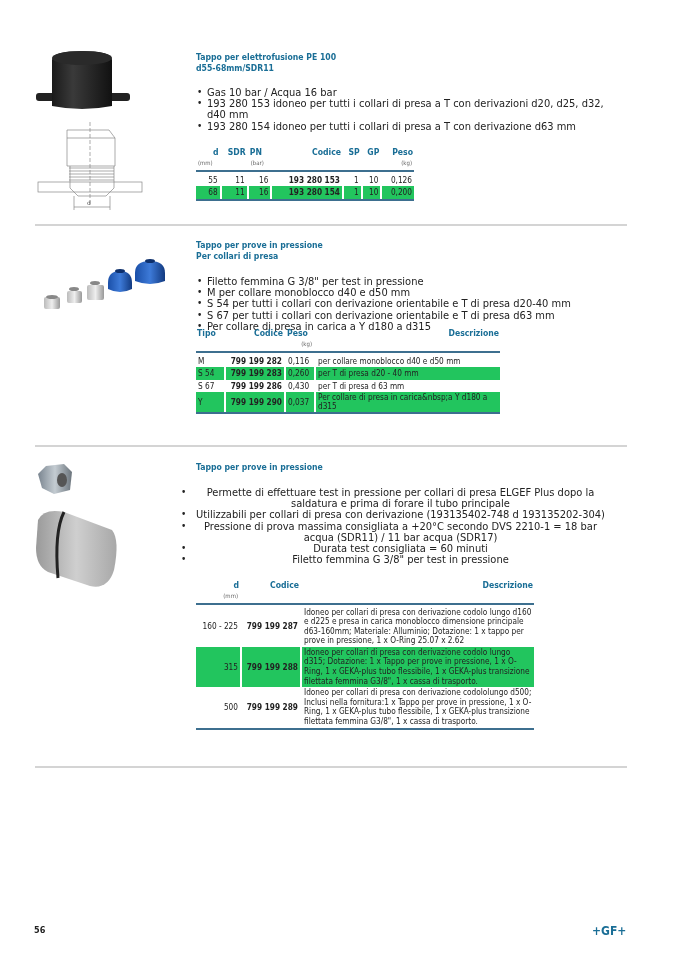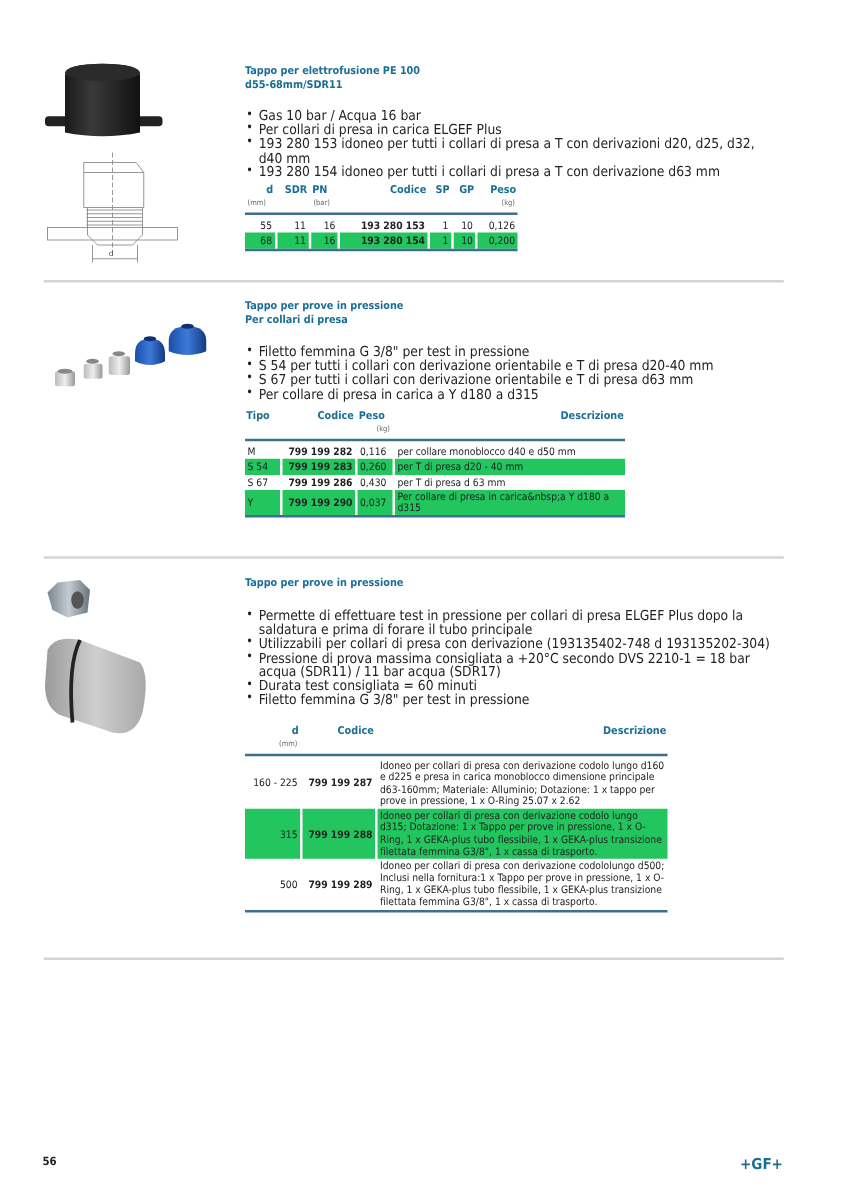--- a/index.html
+++ b/index.html
@@ -60,21 +60,20 @@
   </svg>
 </div>
 
 <div class="abs title" style="left:196px;top:52px;">
   <div>Tappo per elettrofusione PE 100</div>
   <div>d55-68mm/SDR11</div>
 </div>
 
 <ul class="abs bul" style="left:196px;top:87px;width:420px;">
   <li>Gas 10 bar / Acqua 16 bar</li>
-  <li>Per collari di presa in carica ELGEF Plus</li>
   <li>193 280 153 idoneo per tutti i collari di presa a T con derivazioni d20, d25, d32, d40 mm</li>
   <li>193 280 154 idoneo per tutti i collari di presa a T con derivazione d63 mm</li>
 </ul>
 
 <table class="abs t" style="left:194px;top:147px;width:222px;">
   <tbody>
       <tr>
     <th class="r">d</th>
     <th class="r">SDR</th>
     <th class="l">PN</th>
@@ -148,20 +147,21 @@
   </svg>
 </div>
 
 <div class="abs title" style="left:196px;top:240px;">
   <div>Tappo per prove in pressione</div>
   <div>Per collari di presa</div>
 </div>
 
 <ul class="abs bul" style="left:196px;top:276px;width:420px;">
   <li>Filetto femmina G 3/8" per test in pressione</li>
+  <li>M per collare monoblocco d40 e d50 mm</li>
   <li>S 54 per tutti i collari con derivazione orientabile e T di presa d20-40 mm</li>
   <li>S 67 per tutti i collari con derivazione orientabile e T di presa d63 mm</li>
   <li>Per collare di presa in carica a Y d180 a d315</li>
 </ul>
 
 <table class="abs t" style="left:194px;top:328px;width:308px;">
   <colgroup>
       <col style="width:28px">
       <col style="width:58px">
       <col style="width:28px">
@@ -233,21 +233,21 @@
     <ellipse cx="28" cy="20" rx="5" ry="7" fill="#555"></ellipse>
     <path d="M4 60 Q10 48 30 52 L78 70 Q86 80 80 110 Q74 130 56 126 L14 112 Q2 106 2 88 Z" fill="url(#ggry)"></path>
     <path d="M30 52 Q20 72 24 118" stroke="#222" stroke-width="3" fill="none"></path>
   </svg>
 </div>
 
 <div class="abs title" style="left:196px;top:462px;">
   <div>Tappo per prove in pressione</div>
 </div>
 
-<ul class="abs bul" style="left:196px;top:487px;width:430px;">
+<ul class="abs bul" style="left:180px;top:487px;width:430px;text-align:center;">
   <li>Permette di effettuare test in pressione per collari di presa ELGEF Plus dopo la saldatura e prima di forare il tubo principale</li>
   <li>Utilizzabili per collari di presa con derivazione (193135402-748 d 193135202-304)</li>
   <li>Pressione di prova massima consigliata a +20°C secondo DVS 2210-1 = 18 bar acqua (SDR11) / 11 bar acqua (SDR17)</li>
   <li>Durata test consigliata = 60 minuti</li>
   <li>Filetto femmina G 3/8" per test in pressione</li>
 </ul>
 
 <table class="abs t" style="left:194px;top:580px;width:342px;">
   <colgroup>
       <col style="width:44px">

